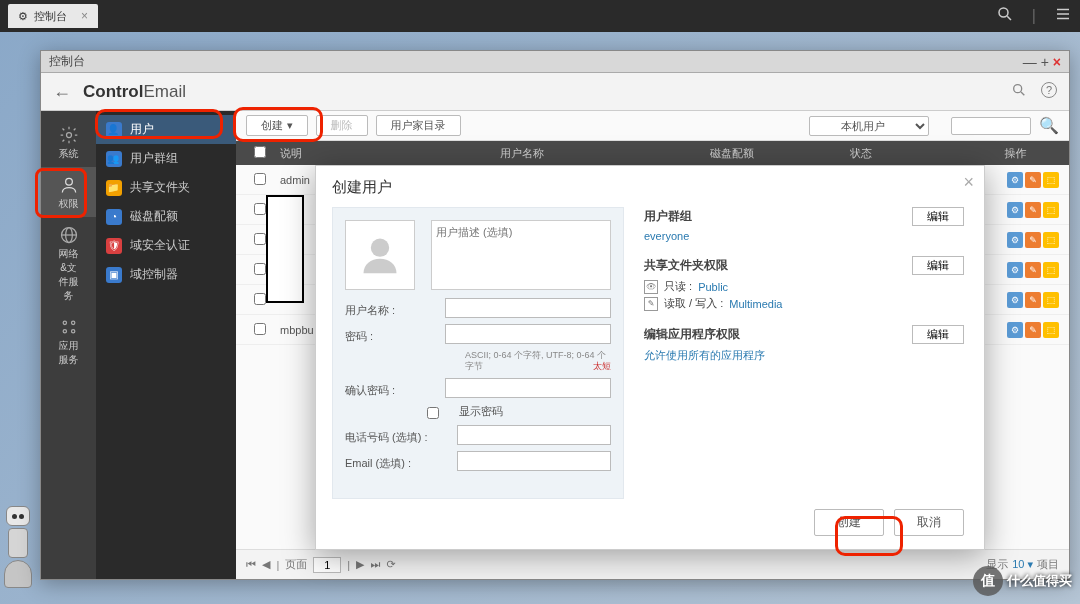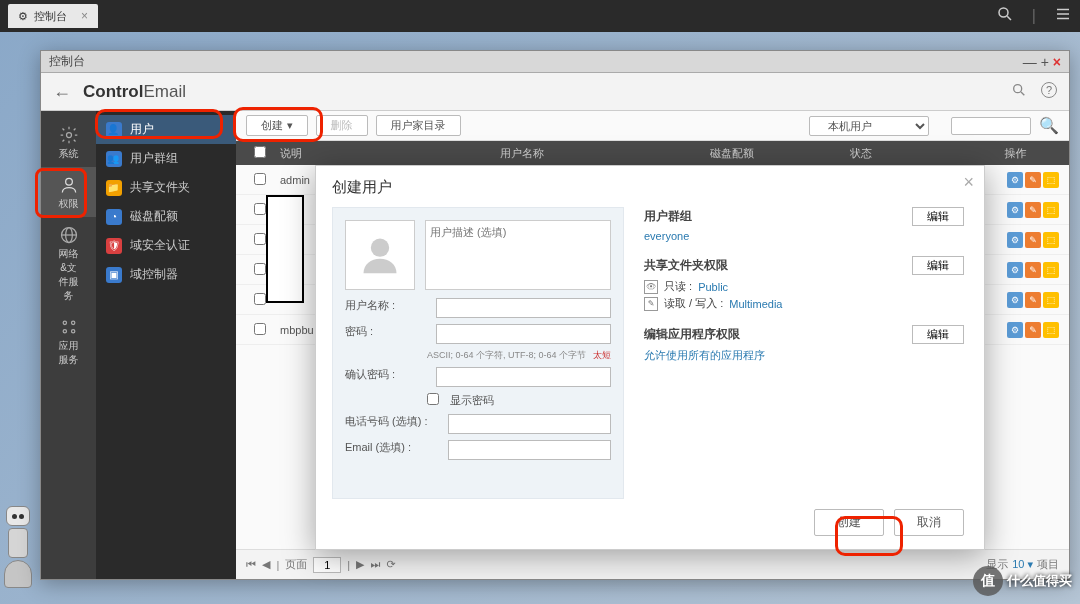--- a/index.html
+++ b/index.html
@@ -38,21 +38,21 @@
 .sub-item { display: flex; align-items: center; gap: 8px; padding: 6px 10px; color: #ccc; font-size: 12px; cursor: pointer; }
 .sub-item.active { background: #3a5a7a; color: #fff; }
 .sub-icon { width: 16px; height: 16px; border-radius: 3px; display: flex; align-items: center; justify-content: center; font-size: 10px; color: #fff; }
 
 
 .content { flex: 1; background: #fafafa; position: relative; }
 .toolbar { height: 30px; display: flex; align-items: center; padding: 0 10px; gap: 8px; border-bottom: 1px solid #ddd; }
 .btn { border: 1px solid #bbb; background: #fff; font-size: 11px; padding: 2px 14px; color: #555; cursor: pointer; border-radius: 2px; }
 .btn.disabled { color: #bbb; }
 .dropdown { display: flex; align-items: center; gap: 4px; }
-.local-select { margin-left: auto; width: 120px; }
+.local-select { margin-left: auto; width: 120px; text-align: center; }
 .searchbox { width: 80px; }
 
 
 .table { width: 100%; font-size: 11px; }
 .thead { background: #4a4a4a; color: #ccc; display: flex; height: 24px; align-items: center; padding-left: 10px; }
 .th { padding: 0 8px; }
 .th.chk { width: 26px; }
 .th.name { width: 210px; }
 .th.desc { width: 220px; }
 .th.quota { width: 140px; }
@@ -72,28 +72,28 @@
 
 .pagination { position: absolute; bottom: 0; left: 0; right: 0; height: 30px; border-top: 1px solid #ddd; background: #f3f3f3; display: flex; align-items: center; padding: 0 10px; font-size: 11px; color: #777; gap: 6px; }
 .pagination .right { margin-left: auto; display: flex; gap: 4px; align-items: center; }
 .pagination .blue { color: #2a7ab0; }
 .modal { position: absolute; left: 315px; top: 165px; width: 670px; height: 385px; background: #fff; border: 1px solid #ccc; box-shadow: 0 6px 30px rgba(0,0,0,0.35); }
 .modal-close { position: absolute; top: 6px; right: 10px; color: #aaa; font-size: 18px; cursor: pointer; }
 .modal-inner { padding: 12px 20px 12px 16px; height: 100%; display: flex; flex-direction: column; }
 .modal-title { font-size: 15px; color: #333; margin-bottom: 10px; }
 .modal-body { flex: 1; display: flex; gap: 20px; }
 .form-left { width: 292px; background: #eef3f7; padding: 12px; font-size: 11px; color: #555; border: 1px solid #e2e8ee; }
-.avatar-area { display: flex; gap: 10px; margin-bottom: 8px; }
+.avatar-area { display: flex; gap: 16px; margin-bottom: 8px; }
 .avatar { width: 70px; height: 70px; border: 1px solid #ccc; background: #fff; display: flex; align-items: center; justify-content: center; }
 .avatar svg { width: 44px; height: 44px; fill: #ccc; }
 .desc-input { flex: 1; height: 70px; border: 1px solid #ccc; background: #fff; padding: 4px; font-size: 11px; color: #999; resize: none; }
-.form-row { display: flex; align-items: flex-start; margin: 6px 0; gap: 11px; }
+.form-row { display: flex; align-items: flex-end; margin: 6px 0; gap: 20px; }
 .form-label { width: 80px; }
 .form-row input[type=text], .form-row input[type=password] { flex: 1; border: 1px solid #bbb; height: 20px; padding: 0 4px; font-size: 11px; background: #fff; }
-.hint { font-size: 9px; color: #888; line-height: 1.2; margin-left: 82px; }
+.hint { font-size: 9px; color: #888; line-height: 1.2; margin-left: 120px; }
 .hint .red { color: #c33; float: right; }
 .notify-row { margin-top: 10px; font-size: 11px; }
 .notify-row .link { color: #2a7ab0; }
 
 .form-right { flex: 1; font-size: 12px; color: #444; }
 .section { margin-bottom: 14px; }
 .section-head { display: flex; justify-content: space-between; align-items: center; margin-bottom: 4px; }
 .section-head .edit { border: 1px solid #bbb; background: #fff; font-size: 11px; padding: 1px 14px; cursor: pointer; }
 .perm-row { display: flex; align-items: center; gap: 6px; font-size: 11px; margin: 2px 0; }
 .perm-row .chip { color: #2a7ab0; }

